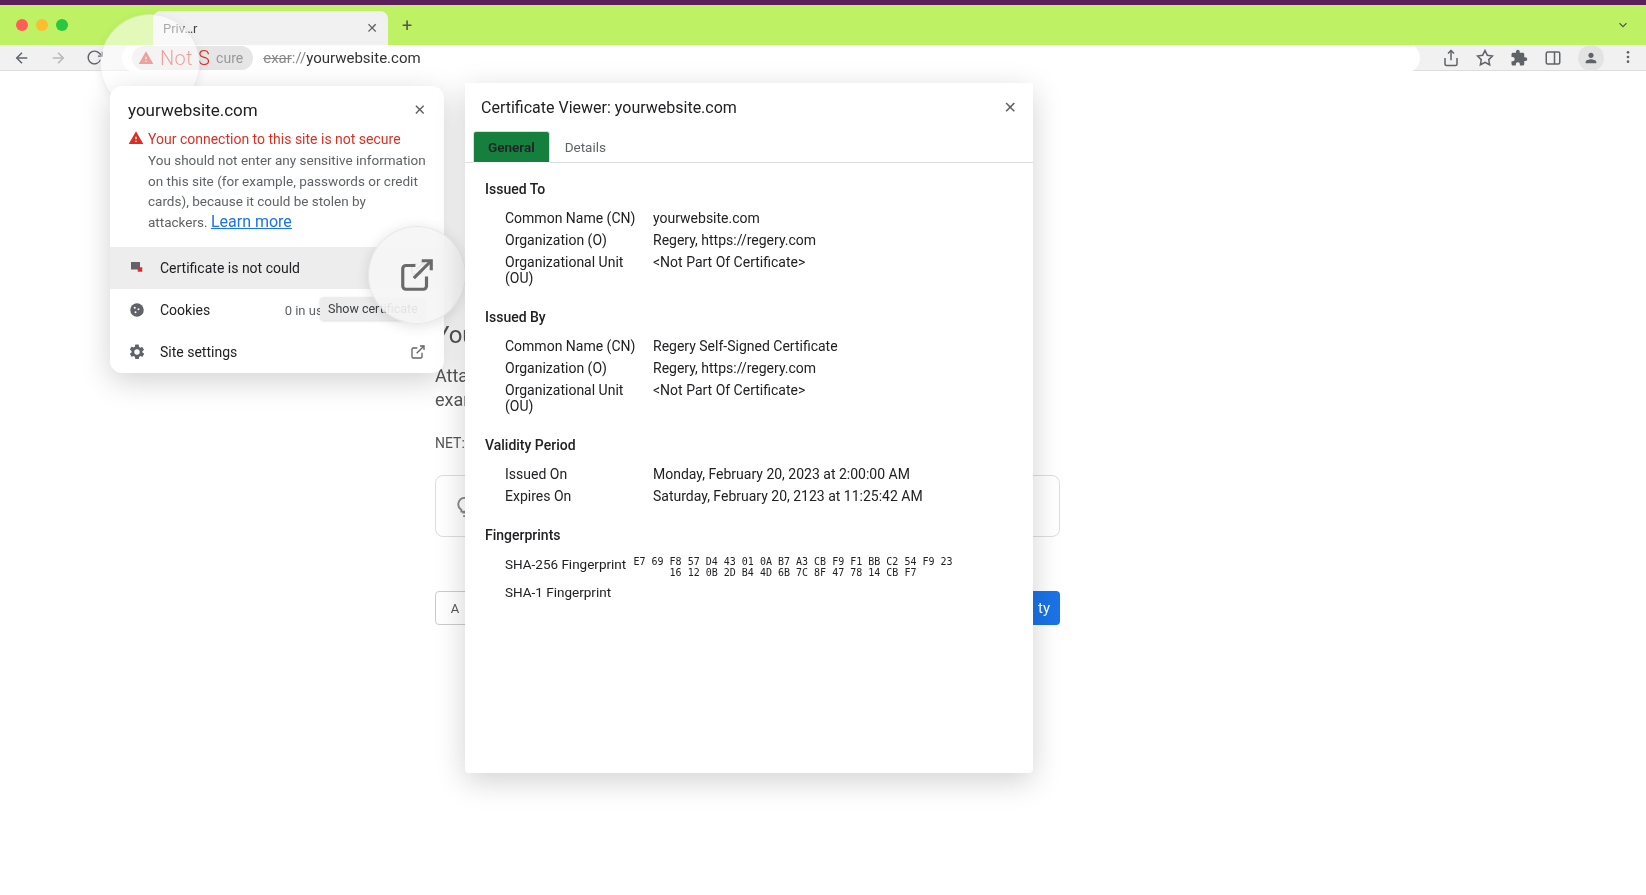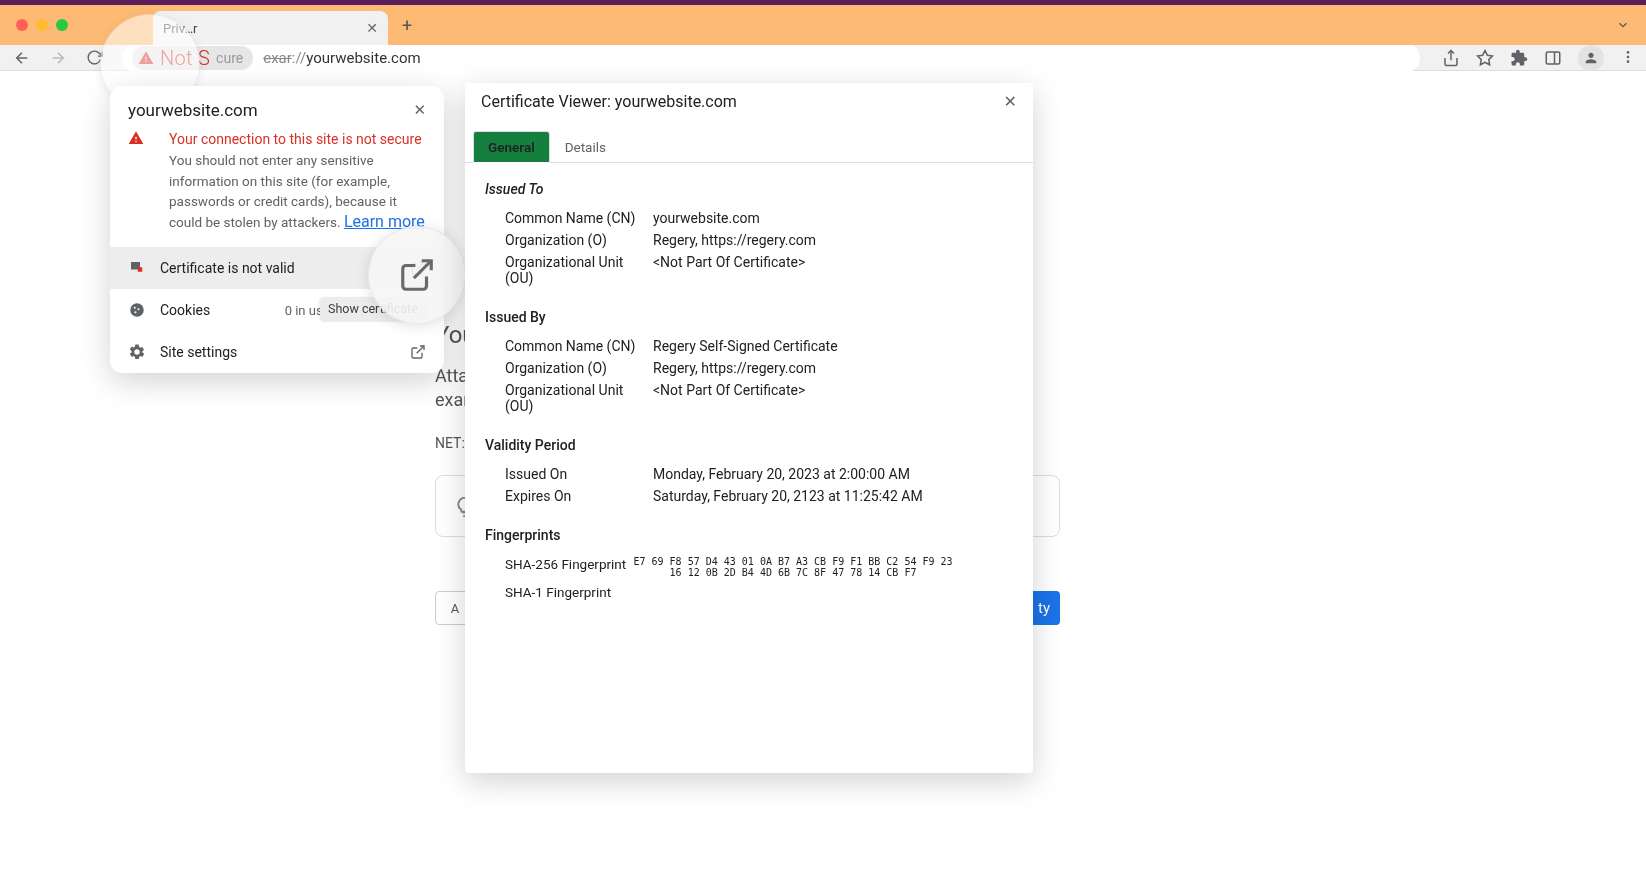--- a/index.html
+++ b/index.html
@@ -2,21 +2,21 @@
 <html><head>
 <meta charset="utf-8">
 <style>
 * { box-sizing: border-box; margin: 0; padding: 0; font-family: -apple-system, BlinkMacSystemFont, "Segoe UI", Roboto, sans-serif; }
 body { width: 1646px; height: 895px; background: #fff; position: relative; overflow: hidden; }
 
 
 .top-strip { height: 5px; background: #5b1f5b; }
 
 
-.tab-bar { height: 40px; background: #fdba74; display: flex; align-items: center; padding: 0 10px; position: relative; }
+.tab-bar { height: 40px; background: #bef264; display: flex; align-items: center; padding: 0 10px; position: relative; }
 .traffic-lights { display: flex; gap: 8px; margin-left: 6px; margin-right: 85px; }
 .tl { width: 12px; height: 12px; border-radius: 50%; }
 .tl-red { background: #ff5f57; }
 .tl-yellow { background: #febc2e; }
 .tl-green { background: #28c840; }
 .tab { background: #f1f1f1; border-radius: 8px 8px 0 0; height: 34px; width: 235px; display: flex; align-items: center; padding: 0 10px; font-size: 13px; color: #444; position: relative; margin-top: 6px; }
 .tab-close { margin-left: auto; color: #666; cursor: pointer; font-size: 14px; }
 .new-tab { margin-left: 14px; font-size: 18px; color: #555; cursor: pointer; }
 .tabbar-chevron { margin-left: auto; color: #555; margin-right: 6px; }
 
@@ -42,41 +42,41 @@
 
 .page-bg { position: absolute; top: 83px; left: 0; right: 0; bottom: 0; }
 .page-bg .page-text { position: absolute; left: 435px; font-size: 18px; color: #555; }
 
 
 .site-popup { position: absolute; top: 86px; left: 110px; width: 334px; background: #fff; border-radius: 12px; box-shadow: 0 8px 30px rgba(0,0,0,0.18); z-index: 20; overflow: hidden; }
 .sp-header { padding: 14px 18px 10px; display: flex; align-items: center; }
 .sp-title { font-size: 17px; color: #202124; }
 .sp-close { margin-left: auto; color: #5f6368; cursor: pointer; font-size: 15px; }
 .sp-body { padding: 0 18px 14px 18px; }
-.sp-warn-row { display: flex; gap: 25px; }
+.sp-warn-row { display: flex; gap: 4px; }
 .sp-warn-text { color: #d93025; font-size: 14px; line-height: 1.4; }
 .sp-desc { font-size: 13.5px; color: #5f6368; line-height: 1.55; margin-top: 2px; }
 .sp-learn { color: #1a73e8; text-decoration: underline; cursor: pointer; }
 .sp-item { display: flex; align-items: center; padding: 12px 18px; font-size: 14px; color: #202124; gap: 14px; position: relative; }
 .sp-item.highlight { background: #ededed; }
 .sp-item .ext-icon { margin-left: auto; color: #5f6368; }
 .sp-item-icon { width: 18px; color: #5f6368; display: flex; justify-content: center; }
 .cookie-count { margin-left: auto; color: #5f6368; font-size: 13px; margin-right: 6px; }
 .tooltip { position: absolute; top: 8px; left: 210px; background: #ececec; border-radius: 4px; padding: 4px 8px; font-size: 12.5px; color: #3c4043; box-shadow: 0 1px 3px rgba(0,0,0,0.15); white-space: nowrap; }
 
 
 .cert-viewer { position: absolute; top: 83px; left: 465px; width: 568px; height: 690px; background: #fff; border-radius: 0 0 4px 4px; box-shadow: 0 8px 30px rgba(0,0,0,0.18); z-index: 30; }
-.cv-titlebar { height: 48px; display: flex; align-items: flex-start; padding: 9px 16px; font-size: 16px; color: #202124; }
+.cv-titlebar { height: 48px; display: flex; align-items: center; padding: 9px 16px; font-size: 16px; color: #202124; }
 .cv-close { margin-left: auto; color: #5f6368; font-size: 16px; cursor: pointer; }
 .cv-tabs { display: flex; border-bottom: 1px solid #dadce0; padding-left: 8px; }
 .cv-tab { padding: 7px 14px; font-size: 13.5px; color: #5f6368; cursor: pointer; border: 1px solid transparent; border-bottom: none; margin-bottom: -1px; }
 .cv-tab.active { color: #202124; border-color: #dadce0; border-bottom: 1px solid #fff; background: #15803d; font-weight: 600; border-radius: 3px 3px 0 0; }
 .cv-body { padding: 18px 20px; font-size: 14px; color: #202124; }
 .cv-section-title { font-weight: 500; margin: 20px 0 10px; font-size: 14px; }
-.cv-section-title:first-child { margin-top: 0; font-style: italic; }
+.cv-section-title:first-child { margin-top: 0; }
 .cv-row { display: flex; padding: 3px 0 3px 20px; font-size: 14px; }
 .cv-label { width: 148px; color: #202124; flex-shrink: 0; }
 .cv-value { color: #202124; }
 .cv-fp-row { display: flex; padding: 3px 0 3px 20px; font-size: 13.5px; }
 .cv-fp-label { width: 128px; flex-shrink: 0; }
 .cv-fp-value { flex: 1; font-family: ui-monospace, monospace; font-size: 10px; word-break: break-all; max-width: 320px; text-align: center; }
 
 svg { display: block; }
 </style>
 </head>
@@ -208,21 +208,21 @@
       </div>
     </div>
   </div>
   <div class="sp-item highlight">
     <span class="sp-item-icon">
       <svg width="18" height="18" viewBox="0 0 24 24" fill="#5f6368">
           <path d="M4 4h12v10H4z"></path>
           <rect x="13" y="11" width="6" height="6" fill="#d93025"></rect>
         </svg>
     </span>
-    <span>Certificate is not valid</span>
+    <span>Certificate is not could</span>
     <span class="ext-icon">
       <svg width="16" height="16" viewBox="0 0 24 24" fill="none" stroke="currentColor" stroke-width="2">
           <path d="M18 13v6a2 2 0 0 1-2 2H5a2 2 0 0 1-2-2V8a2 2 0 0 1 2-2h6"></path>
           <polyline points="15 3 21 3 21 9"></polyline>
           <line x1="10" y1="14" x2="21" y2="3"></line>
         </svg>
     </span>
   </div>
   <div class="sp-item" style="position:relative">
     <span class="sp-item-icon">

